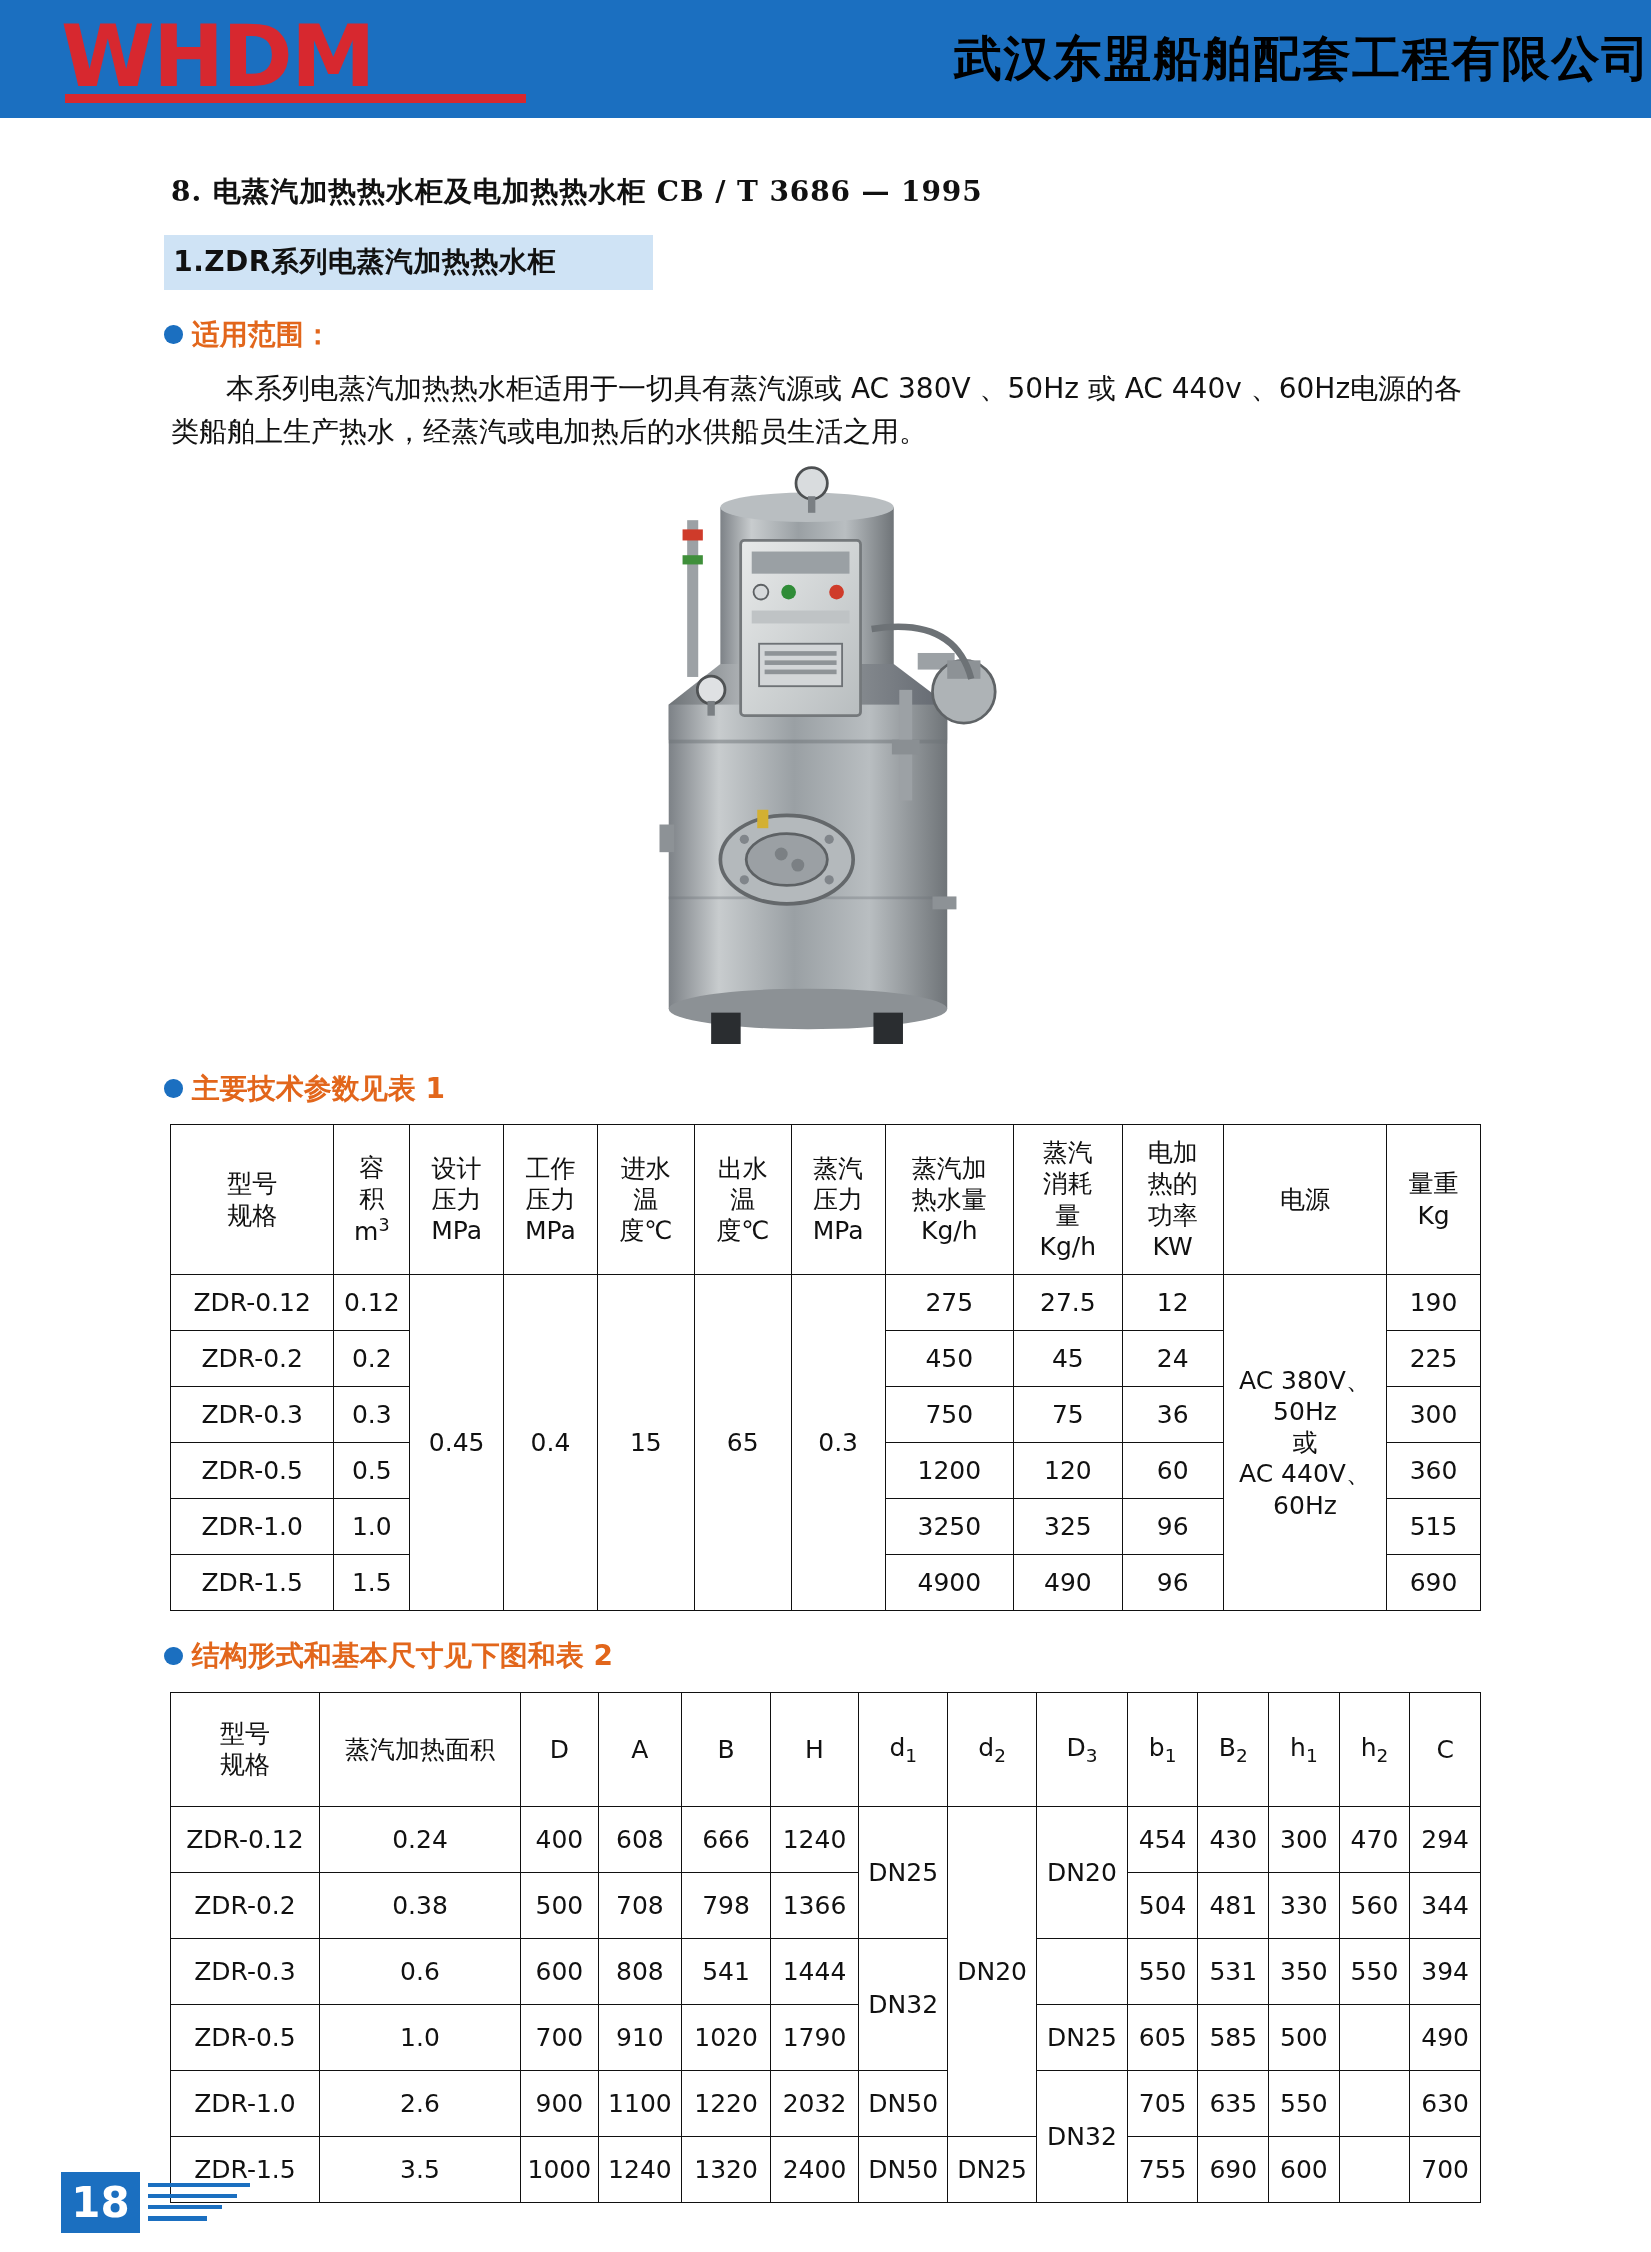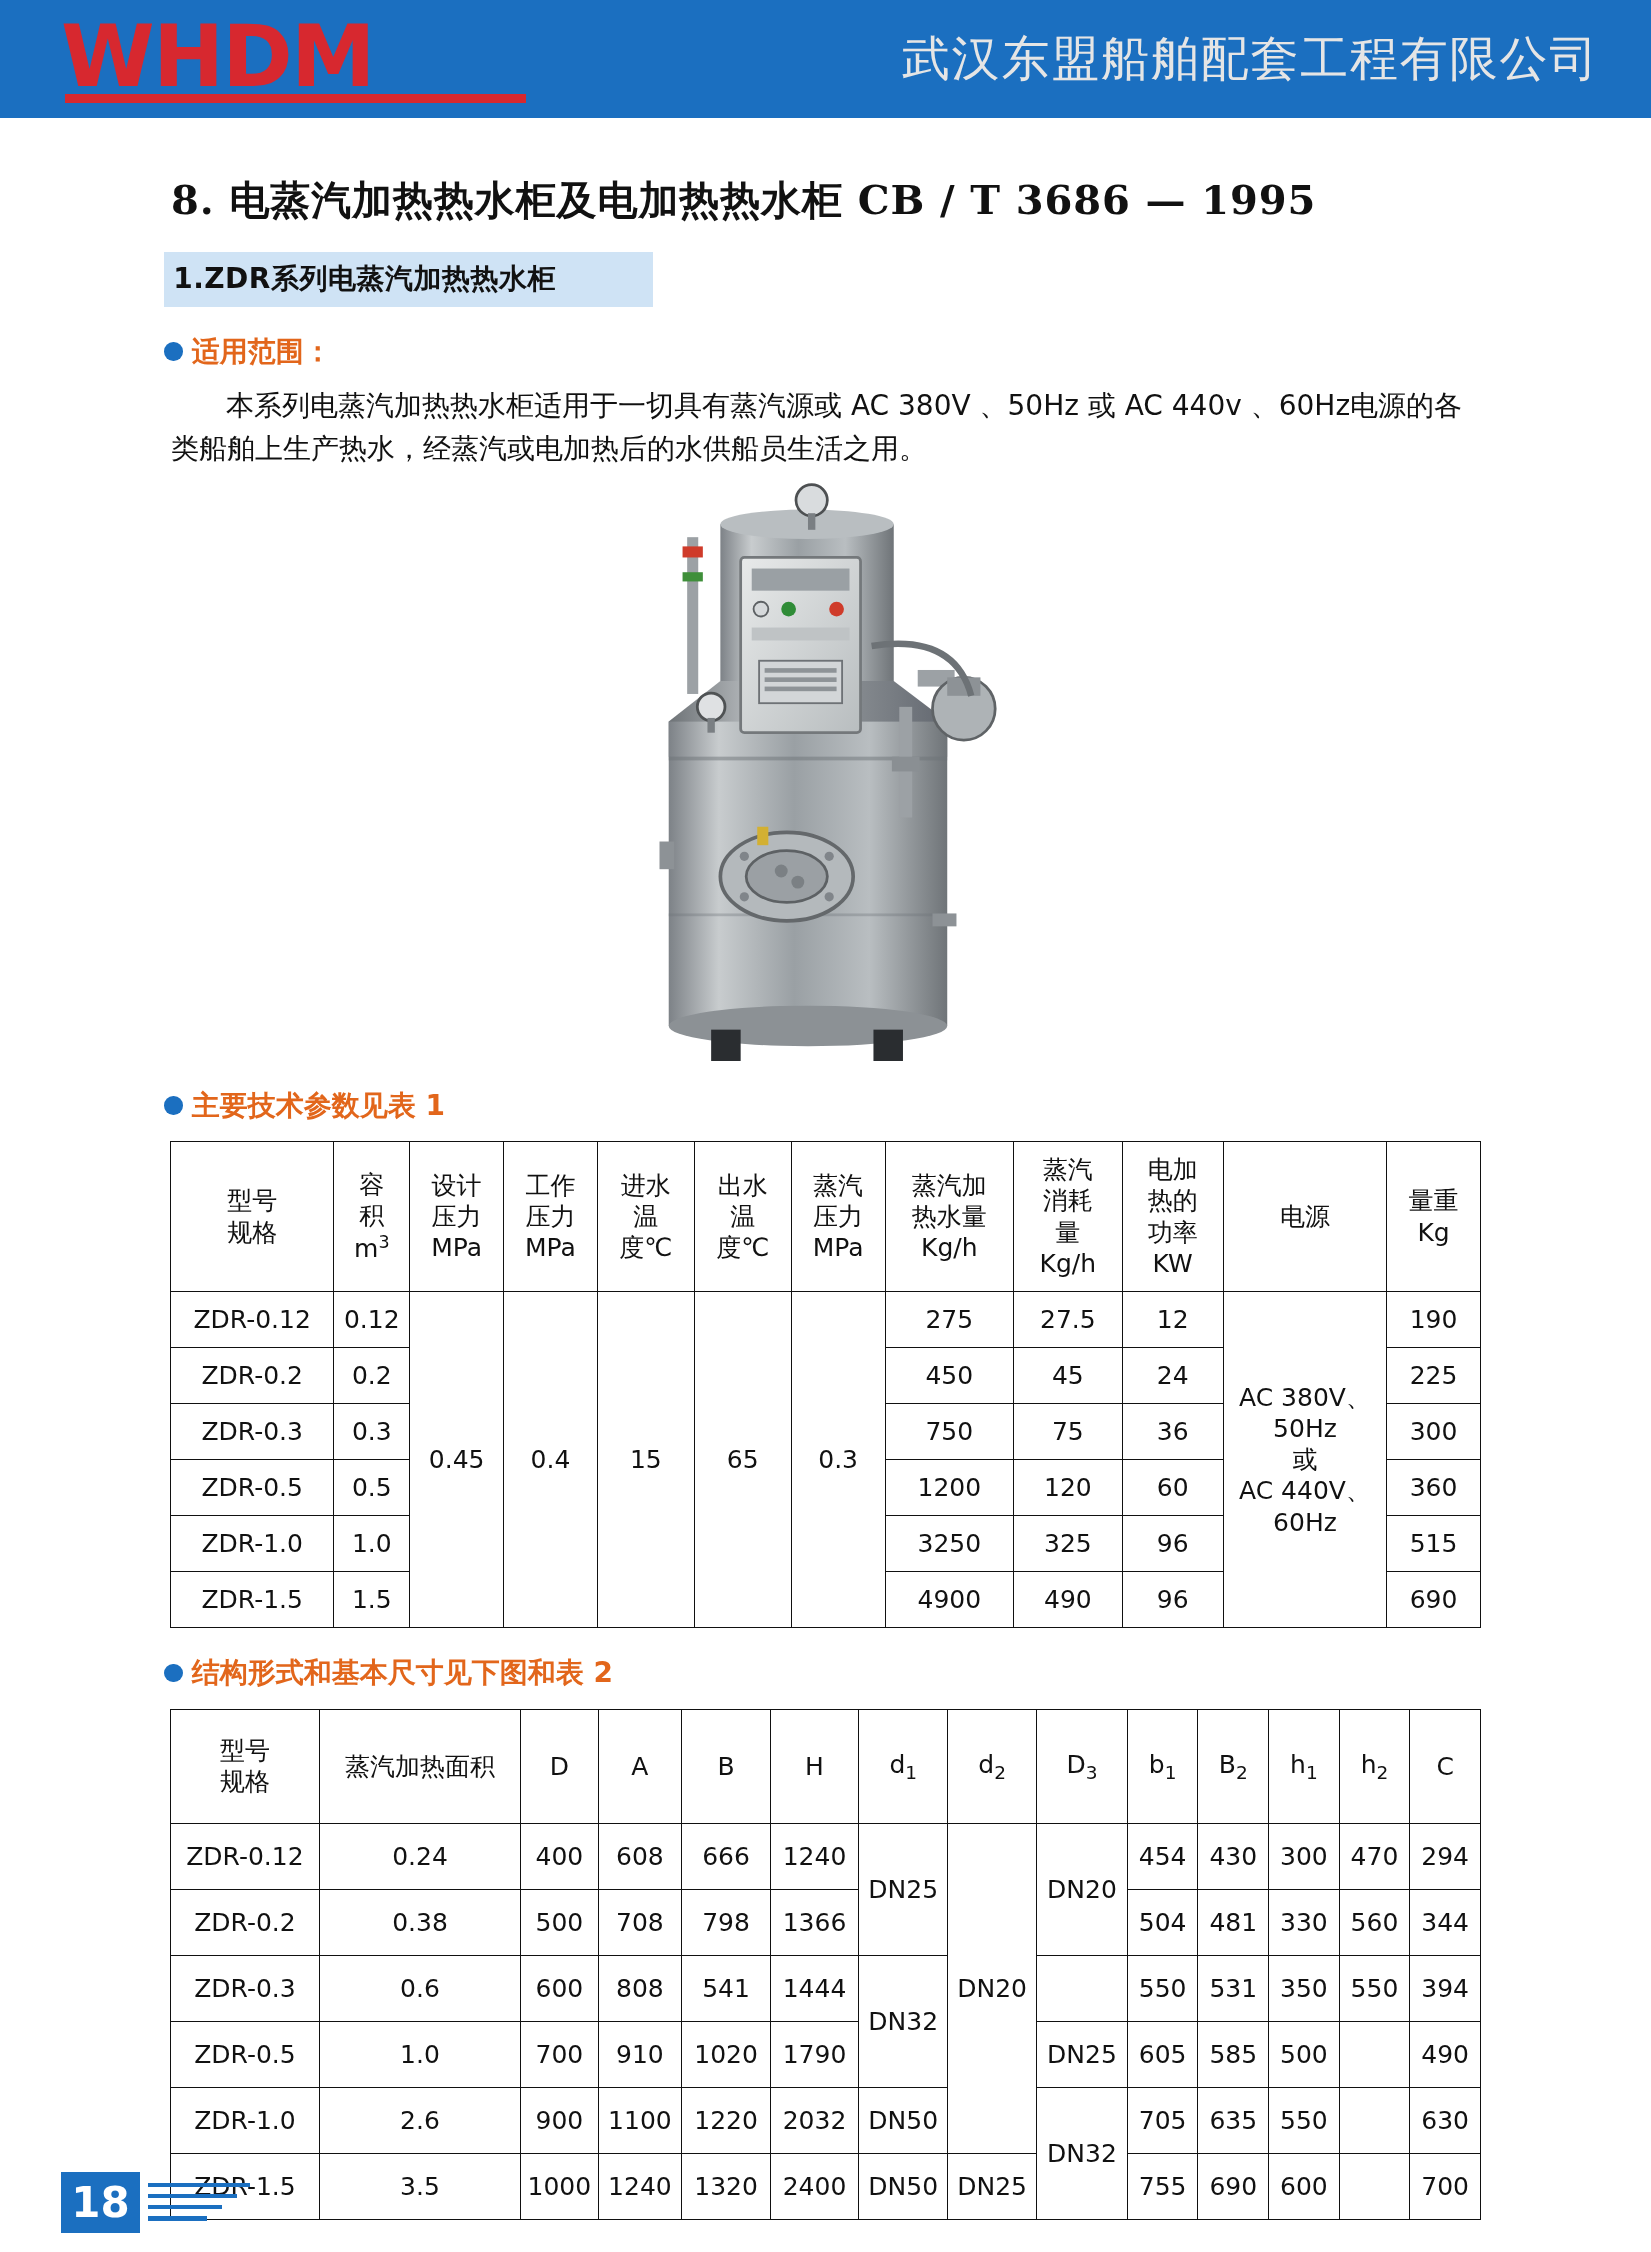--- a/index.html
+++ b/index.html
@@ -26,34 +26,34 @@
     line-height:0.95;
     position:relative;
     padding-bottom:3.7px;
   }
   .header .logo::after{
     content:"";
     position:absolute;left:3.7px;bottom:-1.8px;width:461px;height:9.2px;
     background:#d7282f;
   }
   .header .cn-title{
-    margin-left:auto;margin-right:52px;
-    color:#e5e5e5;
+    margin-left:auto;
+    color:#000000;
     font-size:48px;
-    font-weight:normal;
+    font-weight:bold;
     letter-spacing:1.8px;
     font-family:"DejaVu Sans","Liberation Sans",sans-serif;
   }
   
   .content{
     position:absolute;left:0;top:118px;width:1651px;
   }
   .sec-title{
     margin:55px 12px 0 171px;
-    font-size:40px;
+    font-size:28px;
     font-weight:bold;
     color:#111;
     letter-spacing:0.9px;
     font-family:"DejaVu Serif","Liberation Serif",serif;
   }
   .sub-band{
     margin:24px 0 16px 164px;
     width:480px;
     background:#cfe3f5;
     color:#111;

